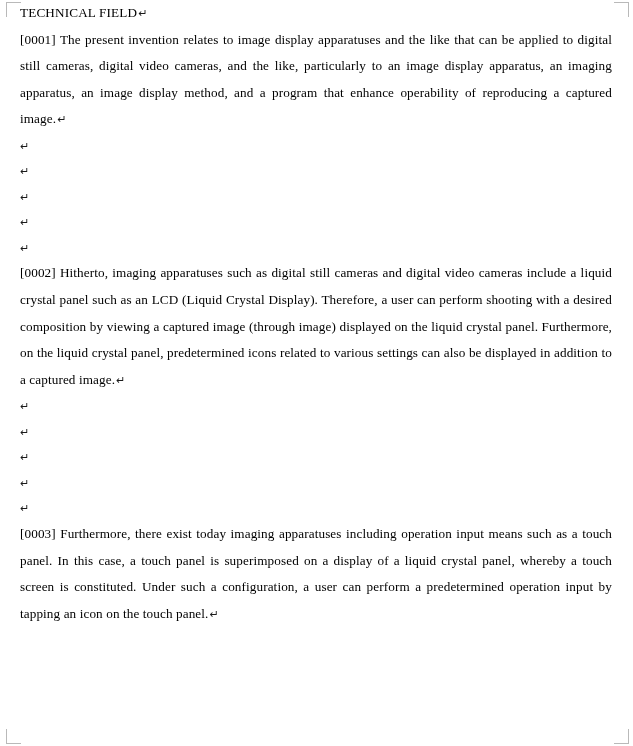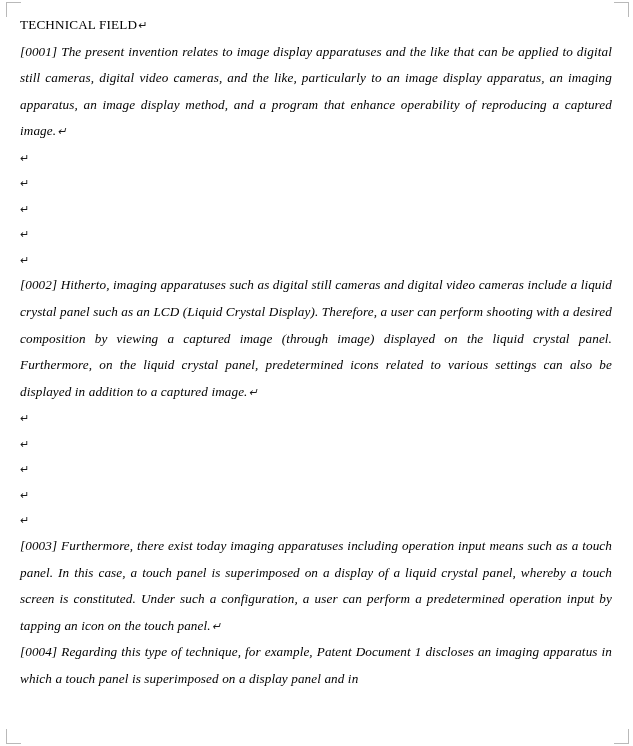--- a/index.html
+++ b/index.html
@@ -30,32 +30,31 @@
     border-color: #b9b9b9;
     border-style: solid;
   }
   .crop-tl { top: 2px; left: 6px; border-width: 1px 0 0 1px; }
   .crop-tr { top: 2px; right: 4px; border-width: 1px 1px 0 0; }
   .crop-bl { bottom: 2px; left: 6px; border-width: 0 0 1px 1px; }
   .crop-br { bottom: 2px; right: 4px; border-width: 0 1px 1px 0; }
 
   .content {
     position: absolute;
-    top: 12px;
+    top: 0;
     left: 20px;
     width: 596px;
   }
   .para {
     margin: 0 4px 0 0;
     font-size: 13.2px;
     line-height: 26.6px;
     text-align: justify;
     text-justify: inter-word;
     letter-spacing: 0.1px;
-    font-style: italic;
   }
   .heading {
     margin: 0;
     font-size: 13.2px;
     line-height: 26.6px;
     text-align: left;
     letter-spacing: 0.15px;
   }
   .empty {
     margin: 0;
@@ -91,15 +90,14 @@
       <p class="empty" id="empty-3"><span class="pilcrow">↵</span></p>
       <p class="empty" id="empty-4"><span class="pilcrow">↵</span></p>
       <p class="empty" id="empty-5"><span class="pilcrow">↵</span></p>
       <p class="para" id="para-0002" style="text-align: justify;"><span>[0002] Hitherto, imaging apparatuses such as digital still cameras and digital video cameras include a liquid crystal panel such as an LCD (Liquid Crystal Display). Therefore, a user can perform shooting with a desired composition by viewing a captured image (through image) displayed on the liquid crystal panel. Furthermore, on the liquid crystal panel, predetermined icons related to various settings can also be displayed in addition to a captured image.</span><span class="pilcrow">↵</span></p>
       <p class="empty" id="empty-6"><span class="pilcrow">↵</span></p>
       <p class="empty" id="empty-7"><span class="pilcrow">↵</span></p>
       <p class="empty" id="empty-8"><span class="pilcrow">↵</span></p>
       <p class="empty" id="empty-9"><span class="pilcrow">↵</span></p>
       <p class="empty" id="empty-10"><span class="pilcrow">↵</span></p>
       <p class="para" id="para-0003" style="text-align: justify;"><span>[0003] Furthermore, there exist today imaging apparatuses including operation input means such as a touch panel. In this case, a touch panel is superimposed on a display of a liquid crystal panel, whereby a touch screen is constituted. Under such a configuration, a user can perform a predetermined operation input by tapping an icon on the touch panel.</span><span class="pilcrow">↵</span></p>
-      <p class="para" id="para-0004"><span>[0004] Regarding this type of technique, for example, Patent Document 1 discloses an imaging apparatus in which a touch panel is superimposed on a display panel and in</span></p>
     </div>
 </div>
 
 </body></html>

